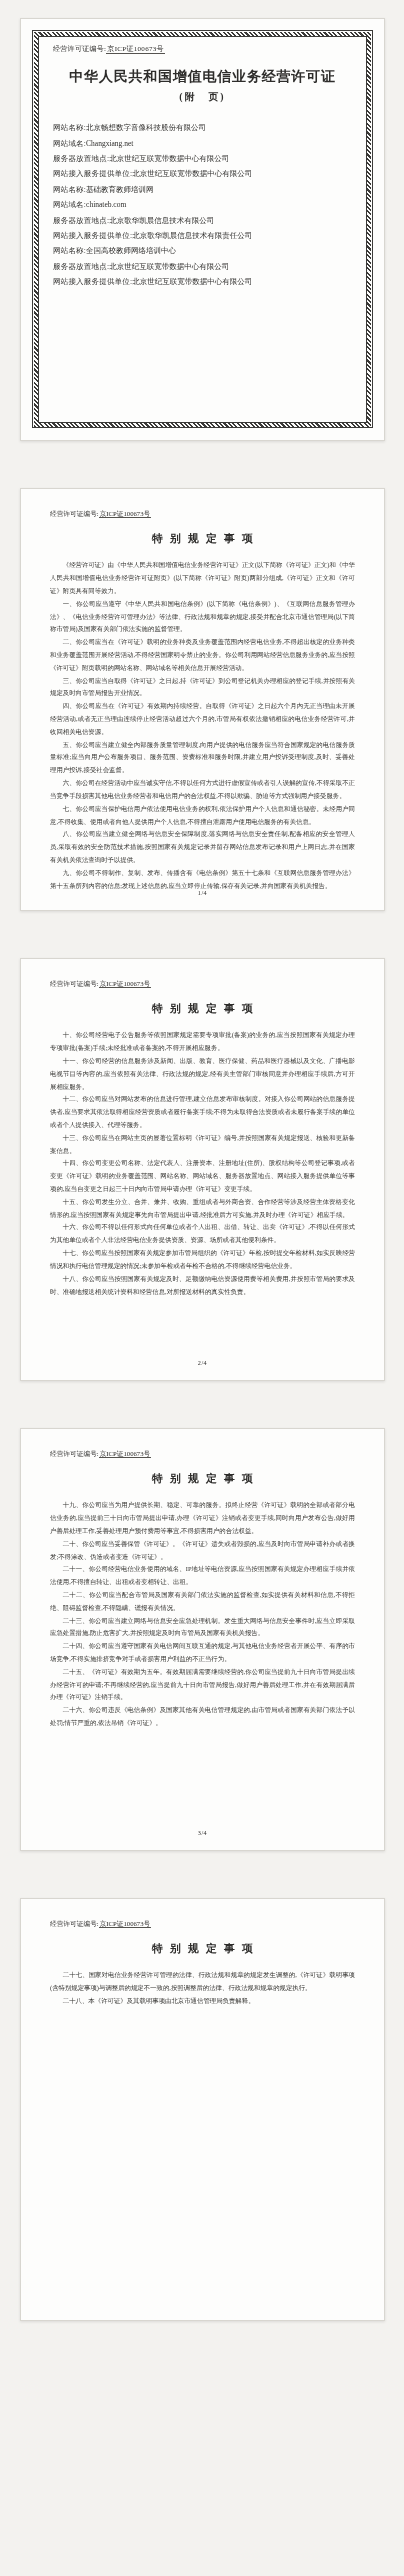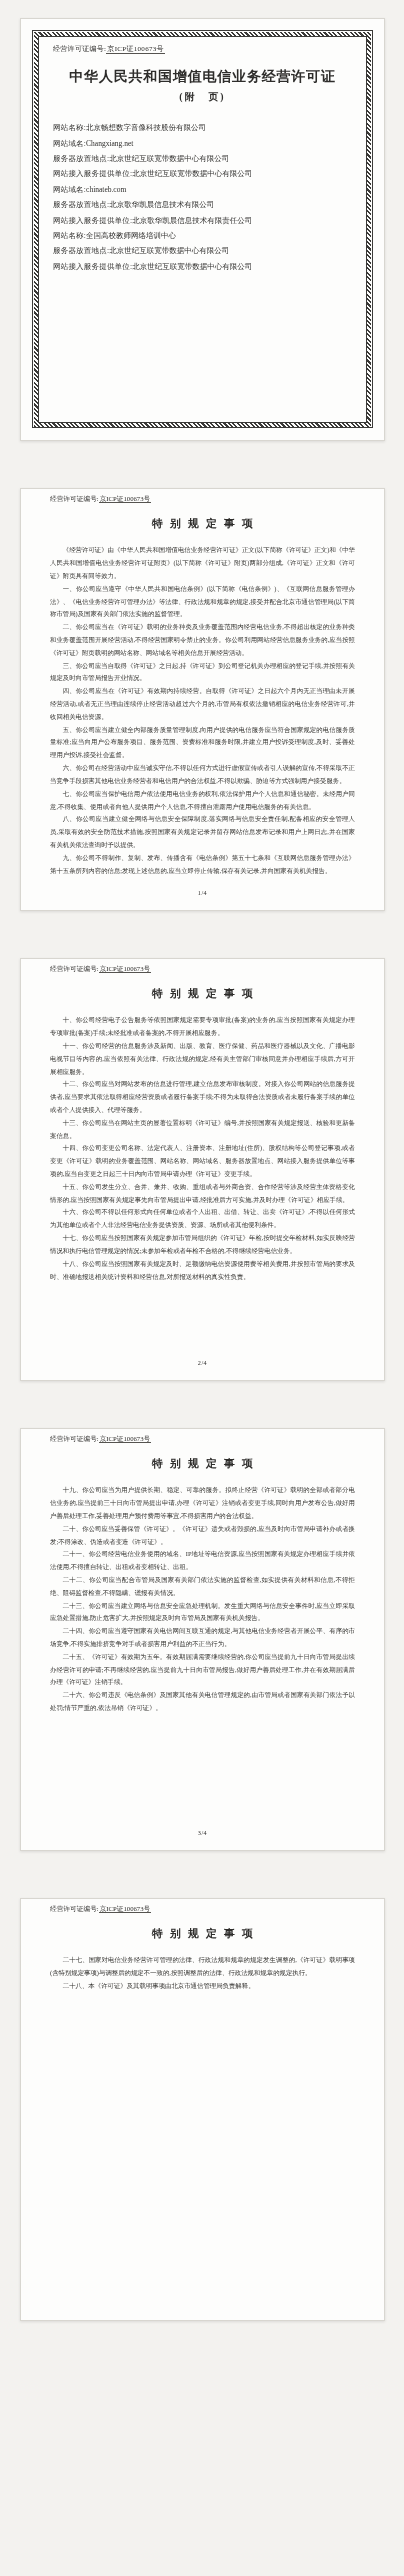--- a/index.html
+++ b/index.html
@@ -69,21 +69,21 @@
   .cert-entries { margin-top: 16px; }
   .cert-line {
     font-size: 7.5px;
     line-height: 2.05;
     text-align: left;
     white-space: normal;
   }
   .cert-line .lab { letter-spacing: 0.2px; }
 
   
-  .prov { padding: 6px 29px 0; }
+  .prov { padding: 21px 29px 0; }
   .p-head { font-size: 6.7px; }
   .p-head .u {
     border-bottom: 0.5px solid #55534f;
     padding: 0 1px 0.5px 1px;
   }
   .p-title {
     text-align: center;
     font-size: 10.8px;
     font-weight: bold;
     letter-spacing: 7.2px;
@@ -120,20 +120,21 @@
       <div class="lic-no">
         <span>经营许可证编号:</span><span class="u">京ICP证100673号</span>
       </div>
       <h1 class="cert-title">中华人民共和国增值电信业务经营许可证</h1>
       <div class="cert-subtitle">(附　页)</div>
       <div class="cert-entries" id="cert-entries">
           <div class="cert-line"><span class="lab">网站名称:</span><span>北京畅想数字音像科技股份有限公司</span></div>
           <div class="cert-line"><span class="lab">网站域名:</span><span>Changxiang.net</span></div>
           <div class="cert-line"><span class="lab">服务器放置地点:</span><span>北京世纪互联宽带数据中心有限公司</span></div>
           <div class="cert-line"><span class="lab">网站接入服务提供单位:</span><span>北京世纪互联宽带数据中心有限公司</span></div>
+          <div class="cert-line"><span class="lab">网站名称:</span><span>基础教育教师培训网</span></div>
           <div class="cert-line"><span class="lab">网站域名:</span><span>chinateb.com</span></div>
           <div class="cert-line"><span class="lab">服务器放置地点:</span><span>北京歌华凯晨信息技术有限公司</span></div>
           <div class="cert-line"><span class="lab">网站接入服务提供单位:</span><span>北京歌华凯晨信息技术有限责任公司</span></div>
           <div class="cert-line"><span class="lab">网站名称:</span><span>全国高校教师网络培训中心</span></div>
           <div class="cert-line"><span class="lab">服务器放置地点:</span><span>北京世纪互联宽带数据中心有限公司</span></div>
           <div class="cert-line"><span class="lab">网站接入服务提供单位:</span><span>北京世纪互联宽带数据中心有限公司</span></div>
         </div>
     </div>
   </section>
 

